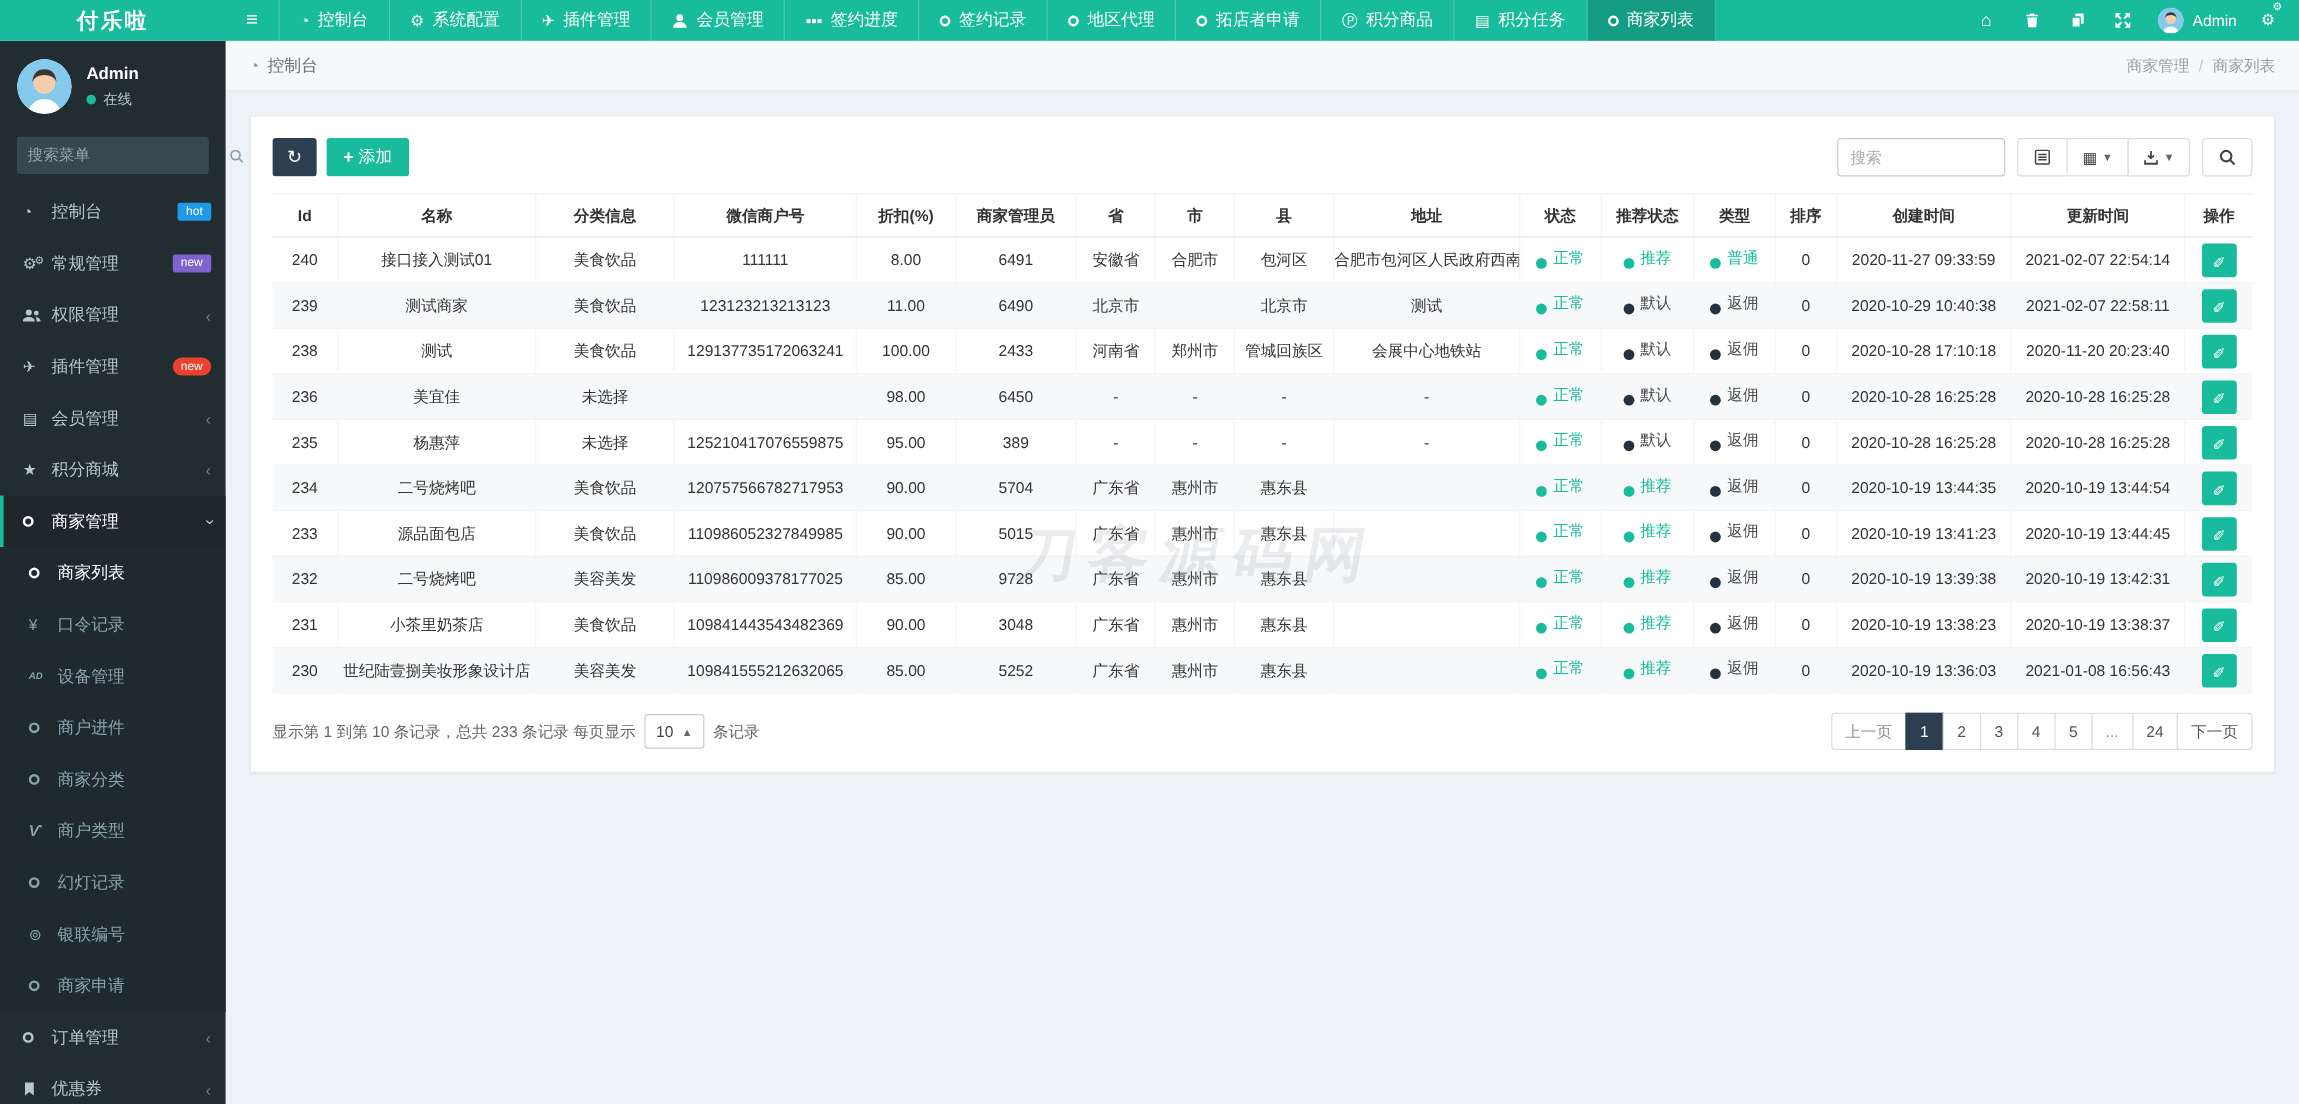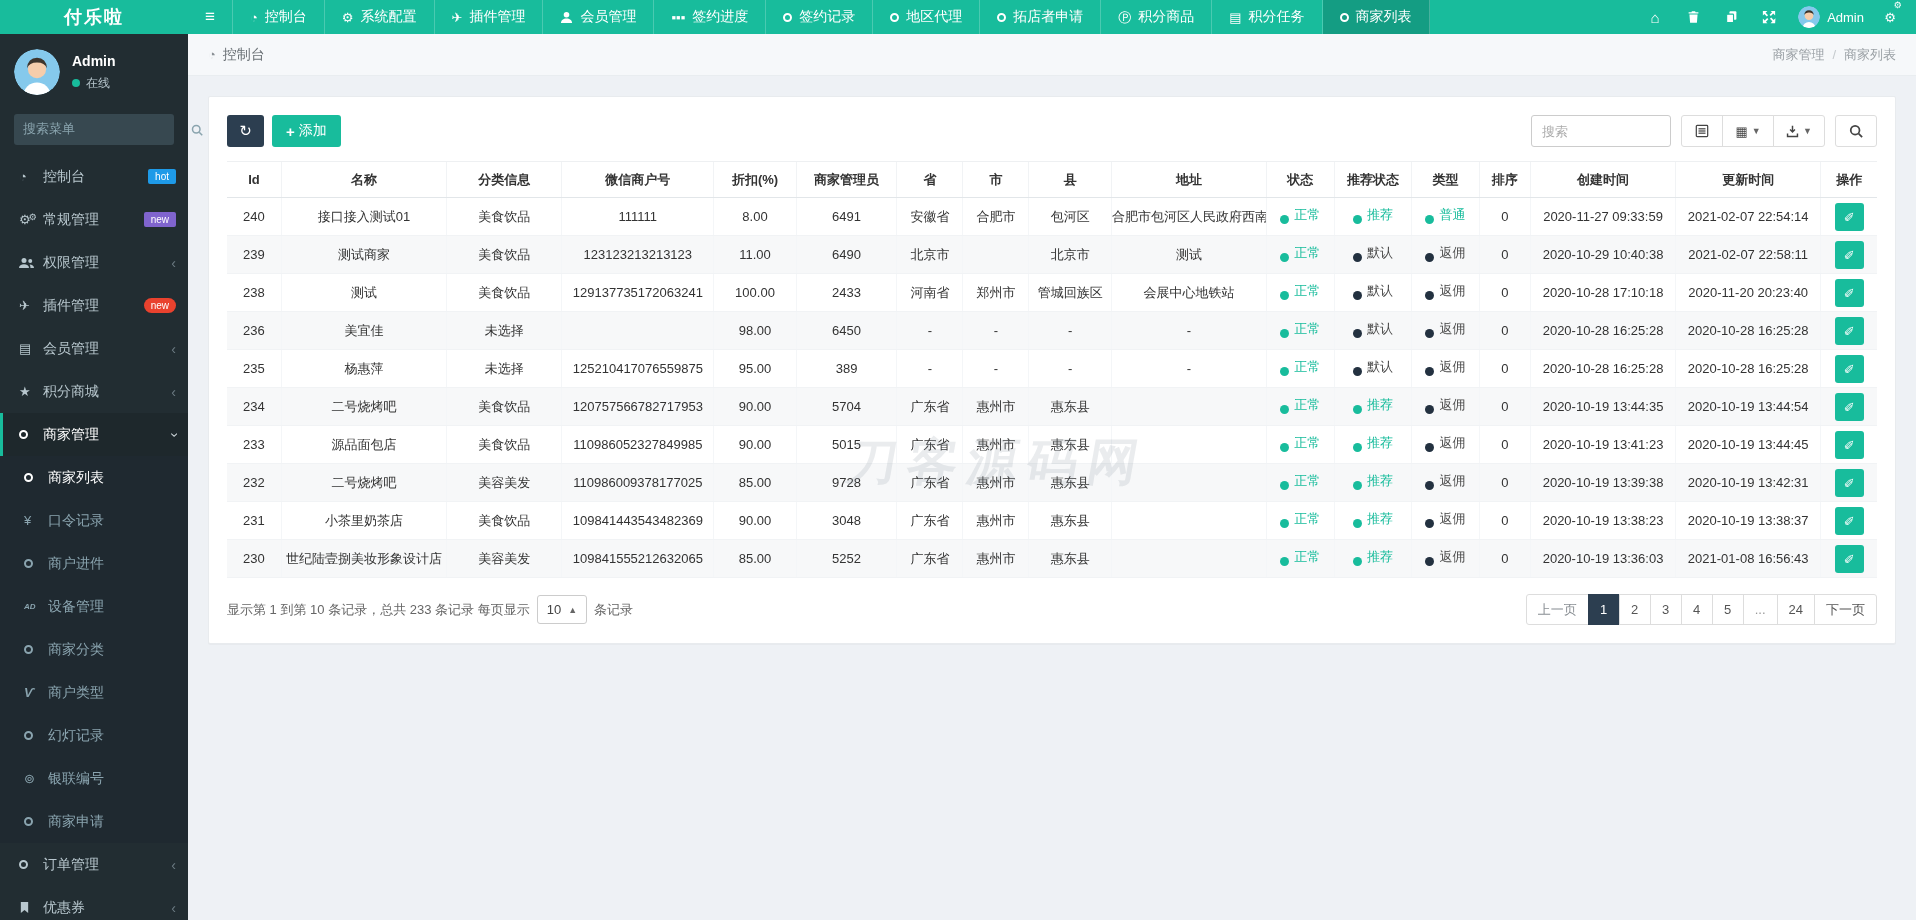--- a/index.html
+++ b/index.html
@@ -330,29 +330,29 @@
             <i class="ring"></i>
           </span>
           <span>商家列表</span>
         </li>
         <li class="menu-item">
           <span class="ic">¥</span>
           <span>口令记录</span>
         </li>
         <li class="menu-item">
           <span class="ic">
+            <span class="adtxt">AD</span>
+          </span>
+          <span>设备管理</span>
+        </li>
+        <li class="menu-item">
+          <span class="ic">
             <i class="ring"></i>
           </span>
           <span>商户进件</span>
-        </li>
-        <li class="menu-item">
-          <span class="ic">
-            <span class="adtxt">AD</span>
-          </span>
-          <span>设备管理</span>
         </li>
         <li class="menu-item">
           <span class="ic">
             <i class="ring"></i>
           </span>
           <span>商家分类</span>
         </li>
         <li class="menu-item">
           <span class="ic">
             <span class="vinetxt">Ѵ</span>

